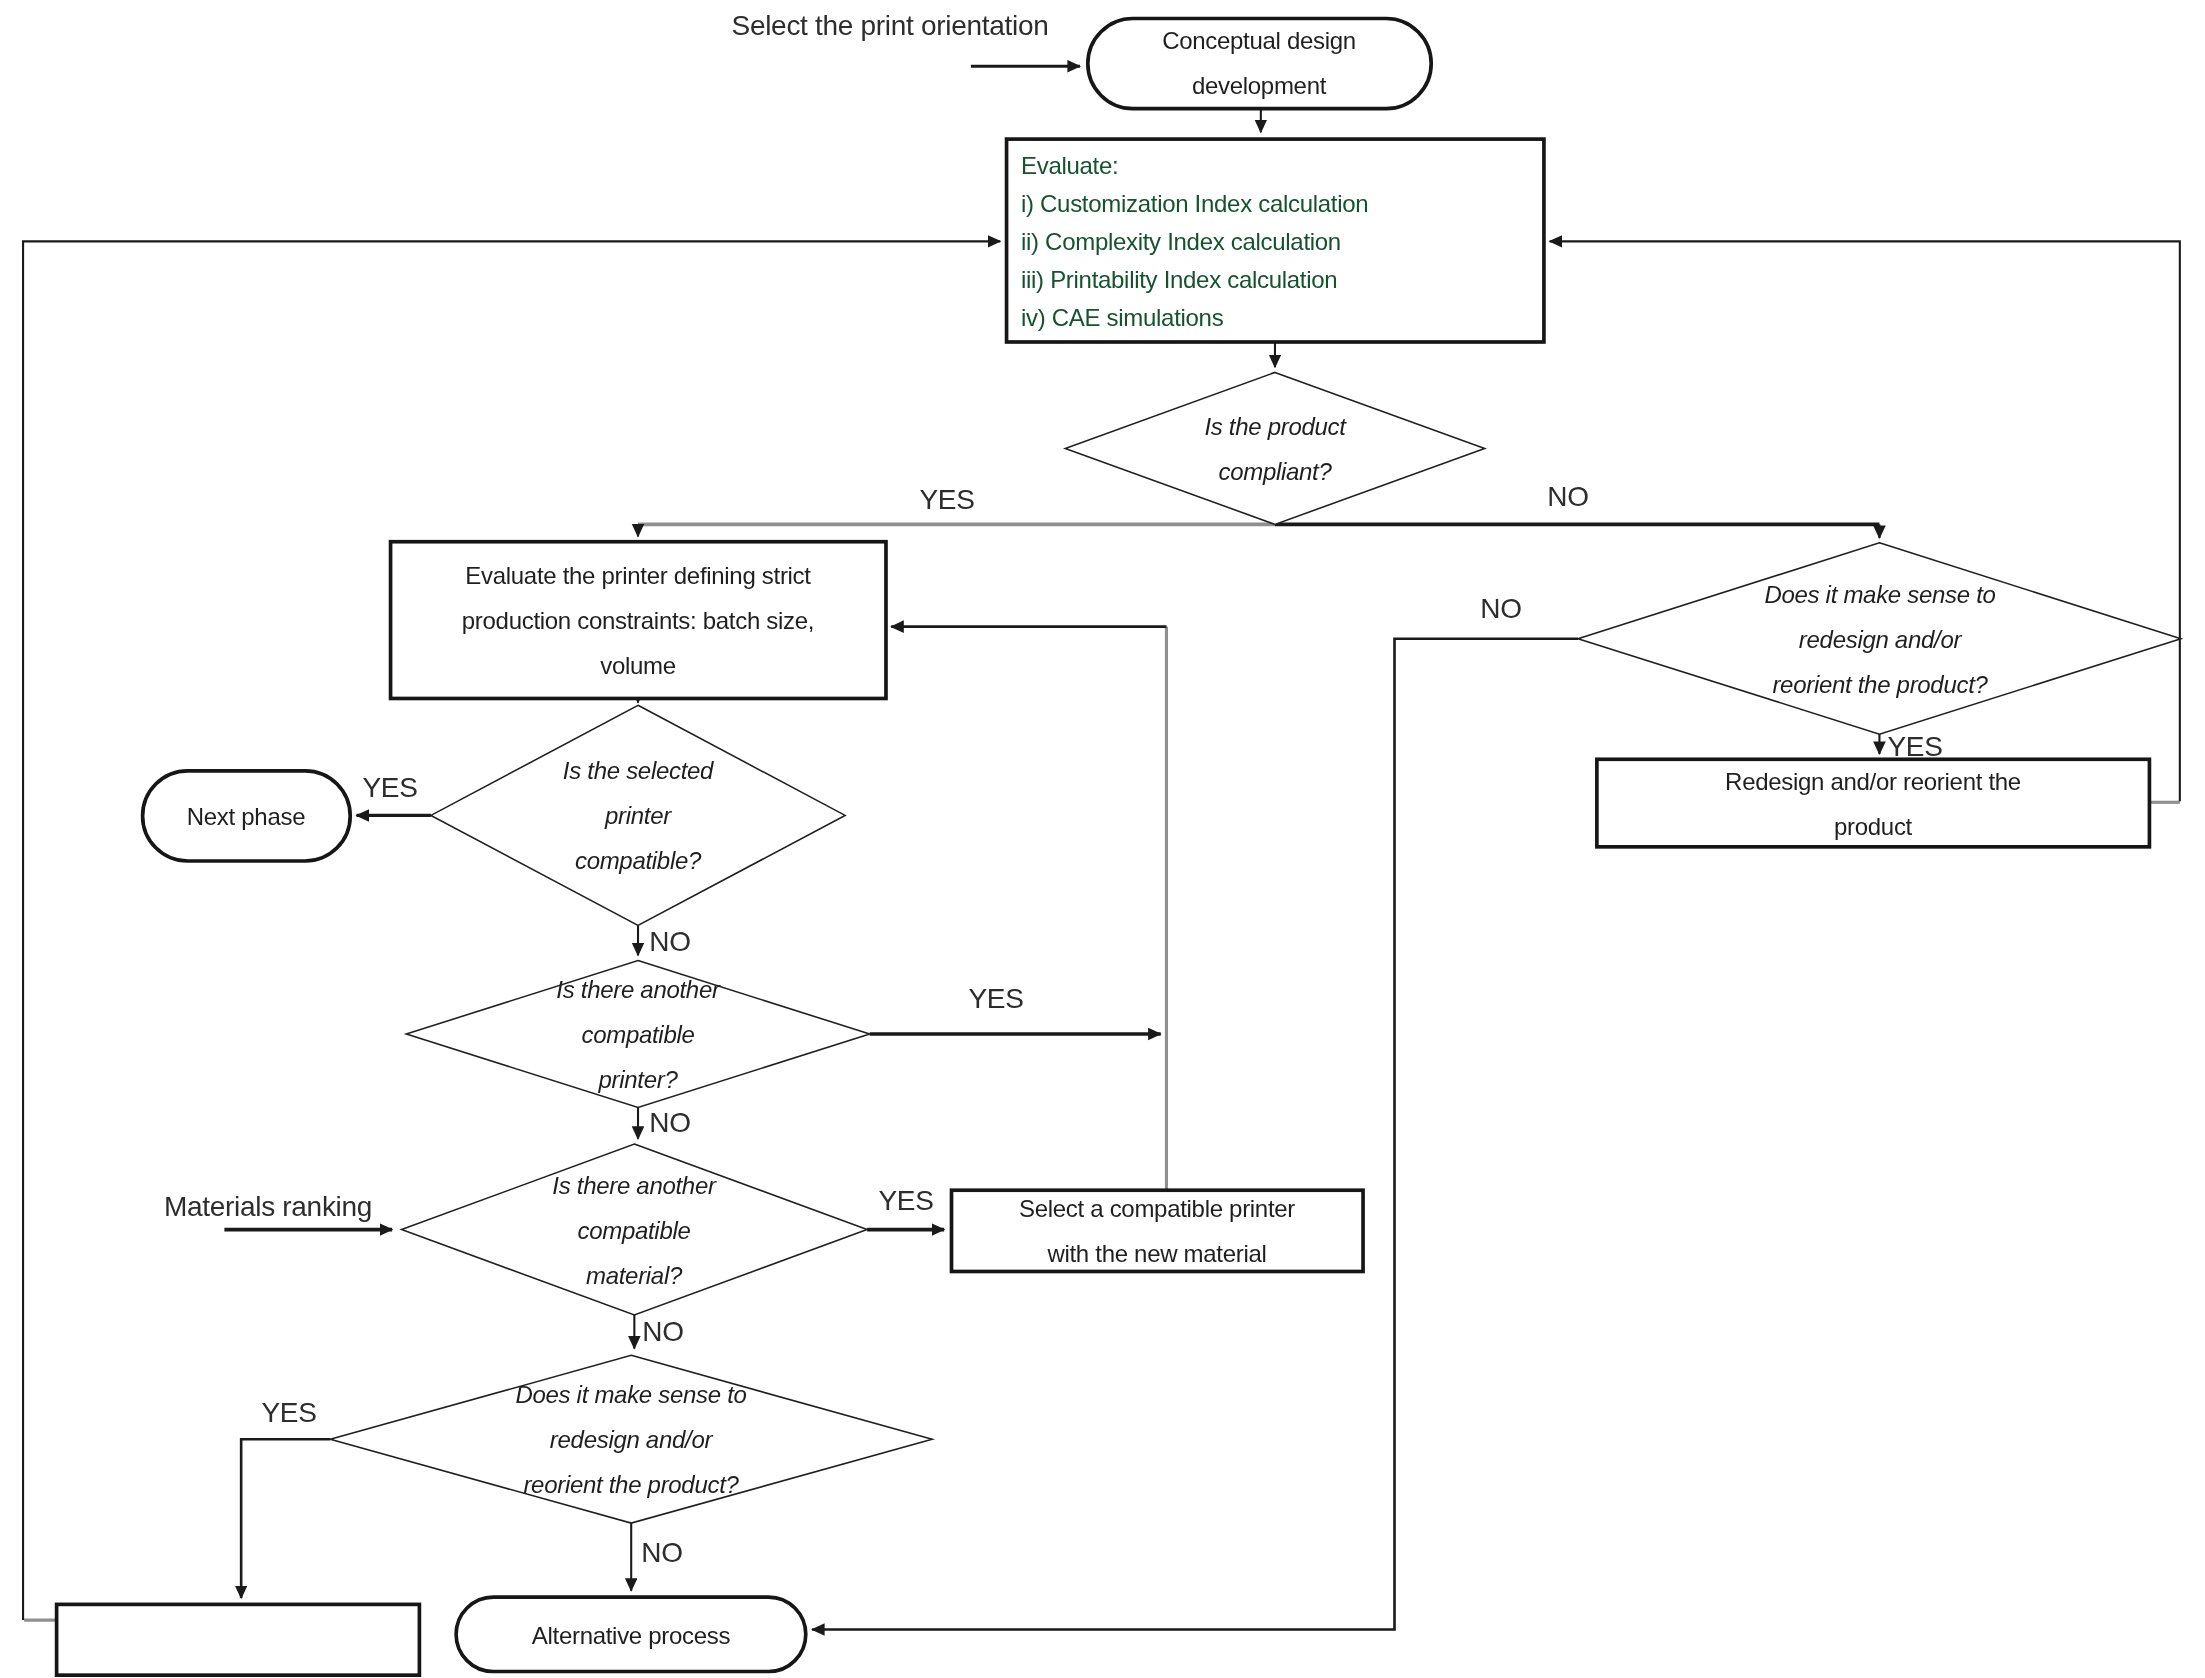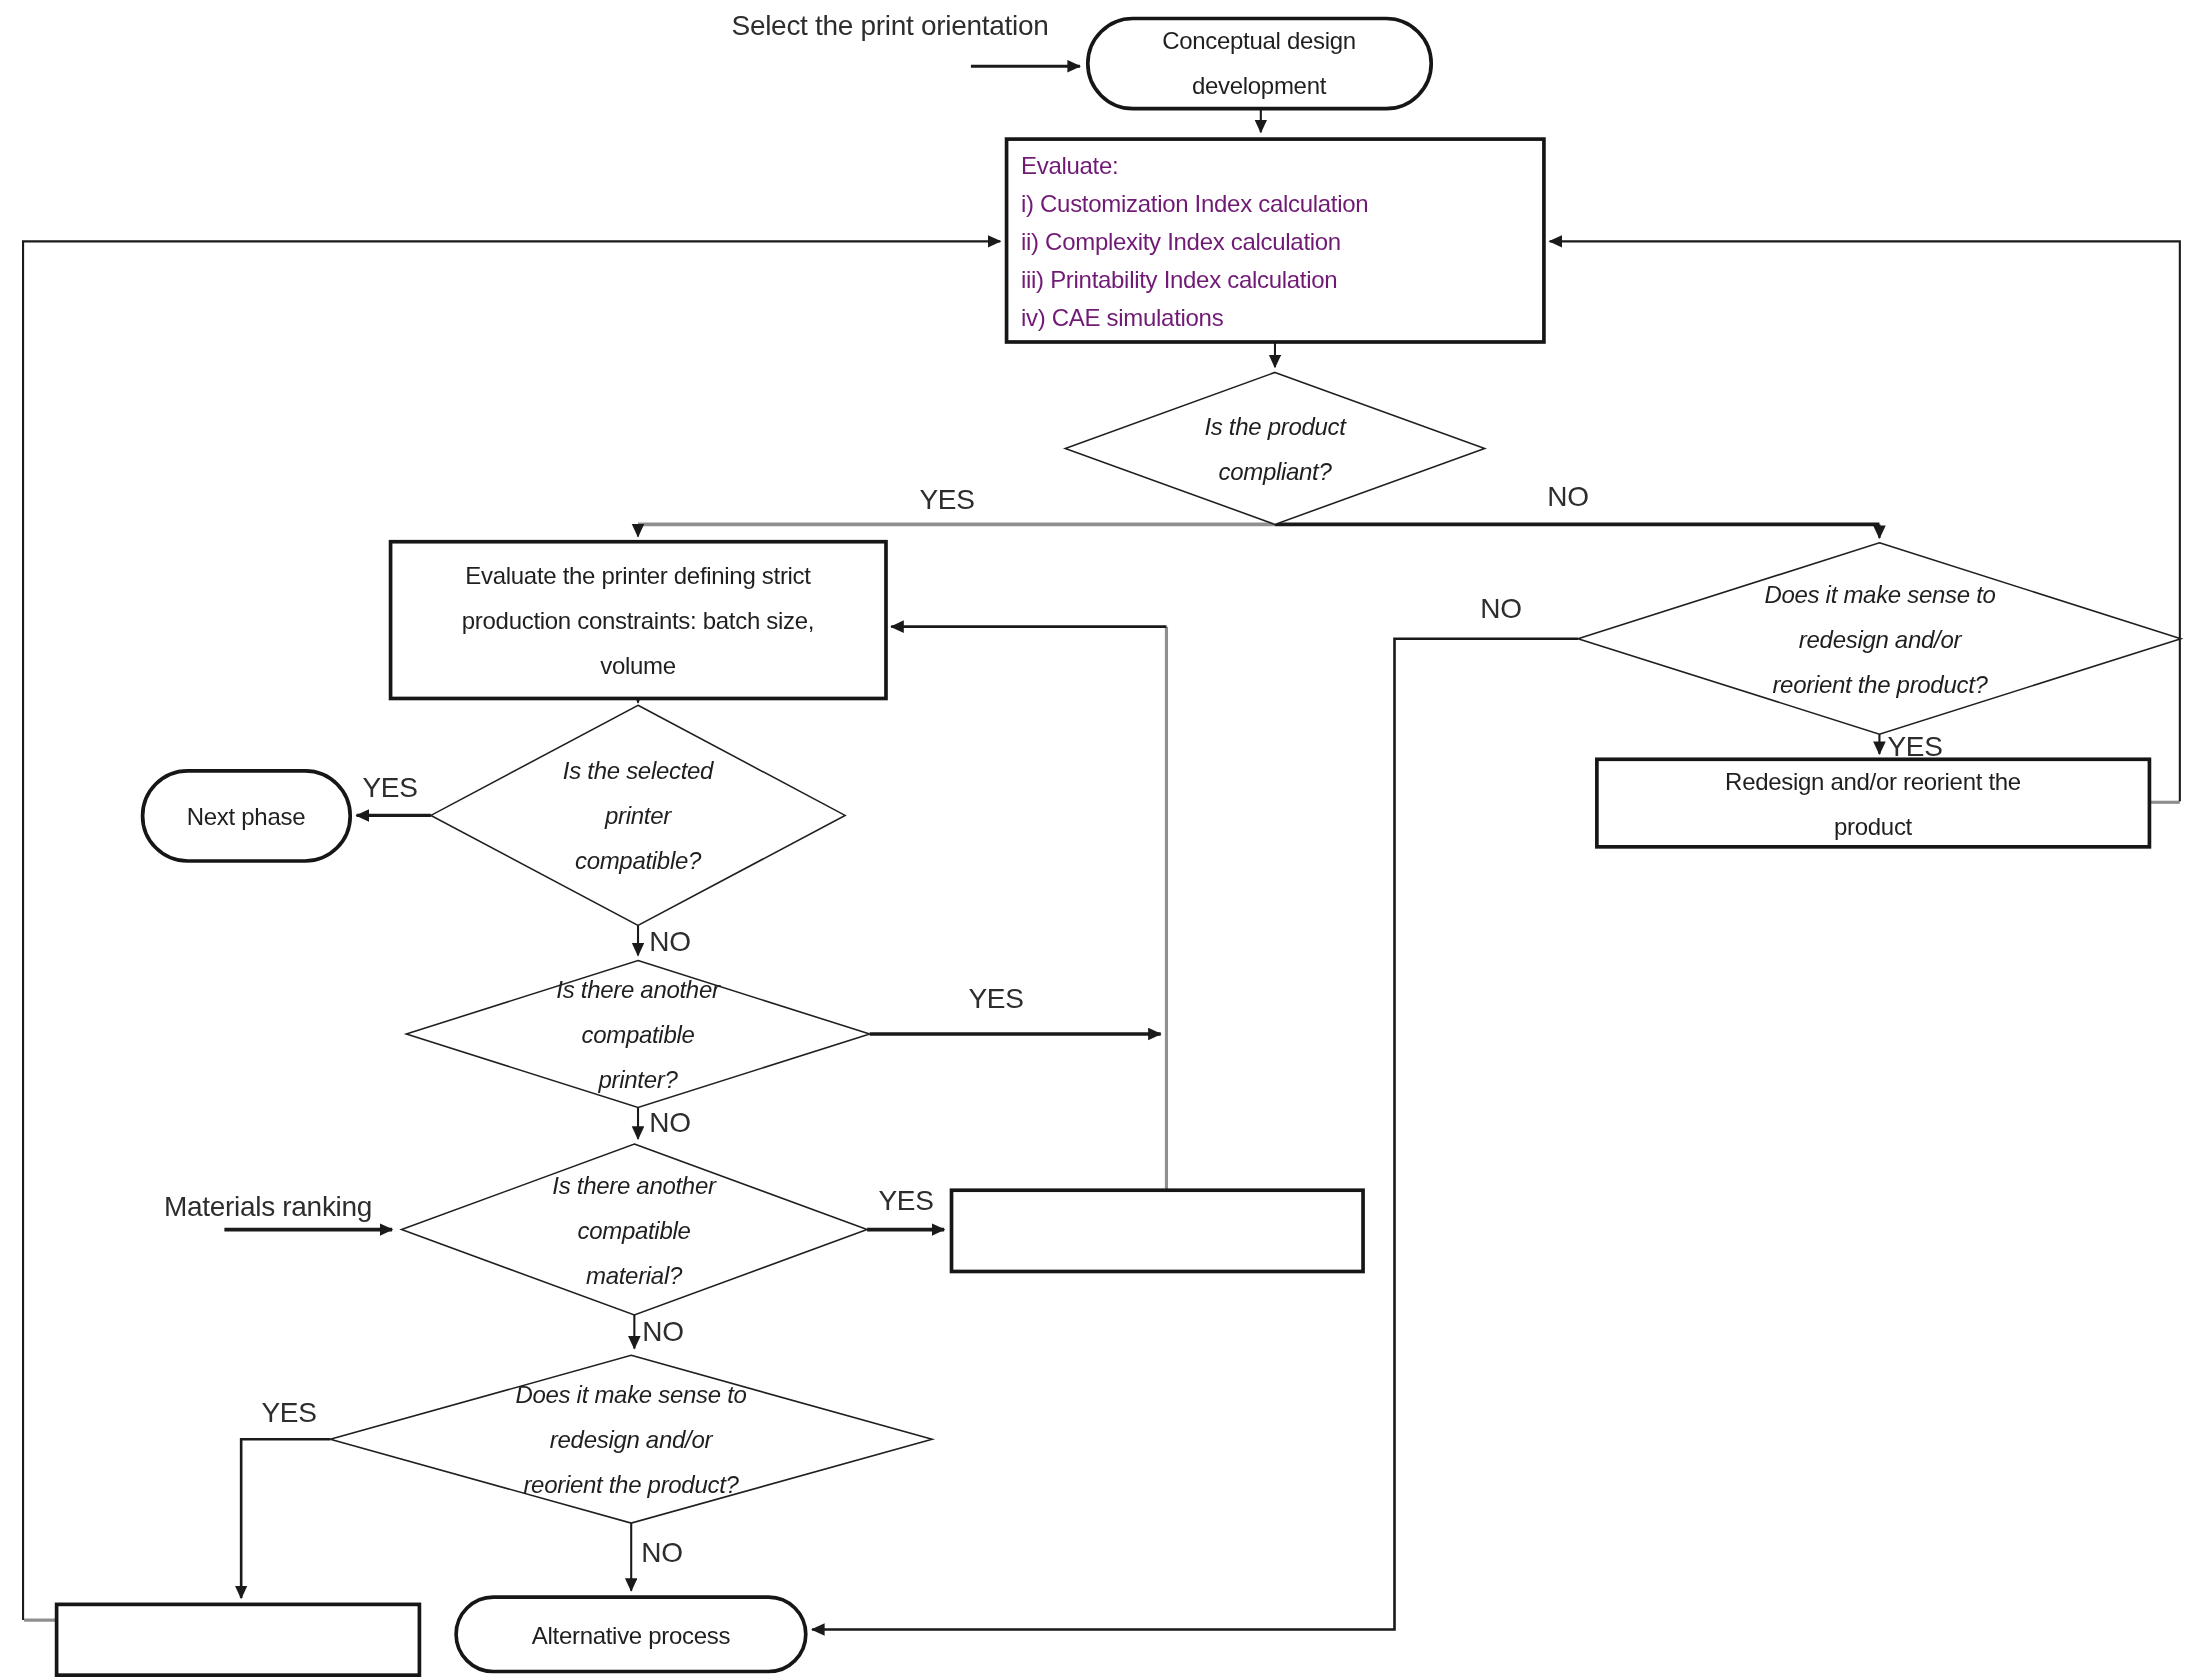--- a/index.html
+++ b/index.html
@@ -5,21 +5,21 @@
   html,body{margin:0;padding:0;background:#ffffff;}
   #canvas{position:relative;width:2205px;height:1679px;background:#ffffff;
           font-family:"Liberation Sans",sans-serif;color:#1f1f1f;overflow:hidden;}
   #wires{position:absolute;left:0;top:0;}
   .txt{position:absolute;transform:translate(-50%,-50%);white-space:pre-line;
        text-align:center;font-size:24px;line-height:45px;letter-spacing:-0.3px;color:#1f1f1f;}
   .q{font-style:italic;}
   .lbl{position:absolute;transform:translate(-50%,-50%);font-size:28px;color:#2d2d2d;
        letter-spacing:-0.3px;white-space:nowrap;}
   .listbox{position:absolute;transform:none;text-align:left;white-space:pre-line;
-       font-size:24px;line-height:38px;letter-spacing:-0.3px;color:#701a75;}
+       font-size:24px;line-height:38px;letter-spacing:-0.3px;color:#14532d;}
 </style>
 </head>
 <body>
 
 <div id="canvas">
 
   <svg id="wires" width="2205" height="1679" viewBox="0 0 4206 3202">
     <defs>
       <marker id="arr" markerUnits="userSpaceOnUse" markerWidth="30" markerHeight="28" refX="24" refY="12" orient="auto">
         <path d="M0 0 L26 12 L0 24 Z" fill="#1a1a1a"></path>
@@ -130,20 +130,22 @@
   <div class="lbl" style="left:670px;top:1123px;">NO</div>
 
   <div class="lbl" style="left:268px;top:1207px;">Materials ranking</div>
 
   <div class="txt q" style="left:634px;top:1230px;">Is there another
 compatible
 material?</div>
   <div class="lbl" style="left:906px;top:1201px;">YES</div>
   <div class="lbl" style="left:663px;top:1332px;">NO</div>
 
+  <div class="txt" style="left:1157px;top:1231px;">Select a compatible printer
+with the new material</div>
 
   <div class="txt q" style="left:631px;top:1439px;">Does it make sense to
 redesign and/or
 reorient the product?</div>
   <div class="lbl" style="left:289px;top:1413px;">YES</div>
   <div class="lbl" style="left:662px;top:1553px;">NO</div>
 
 
   <div class="txt" style="left:631px;top:1635px;">Alternative process</div>
 

